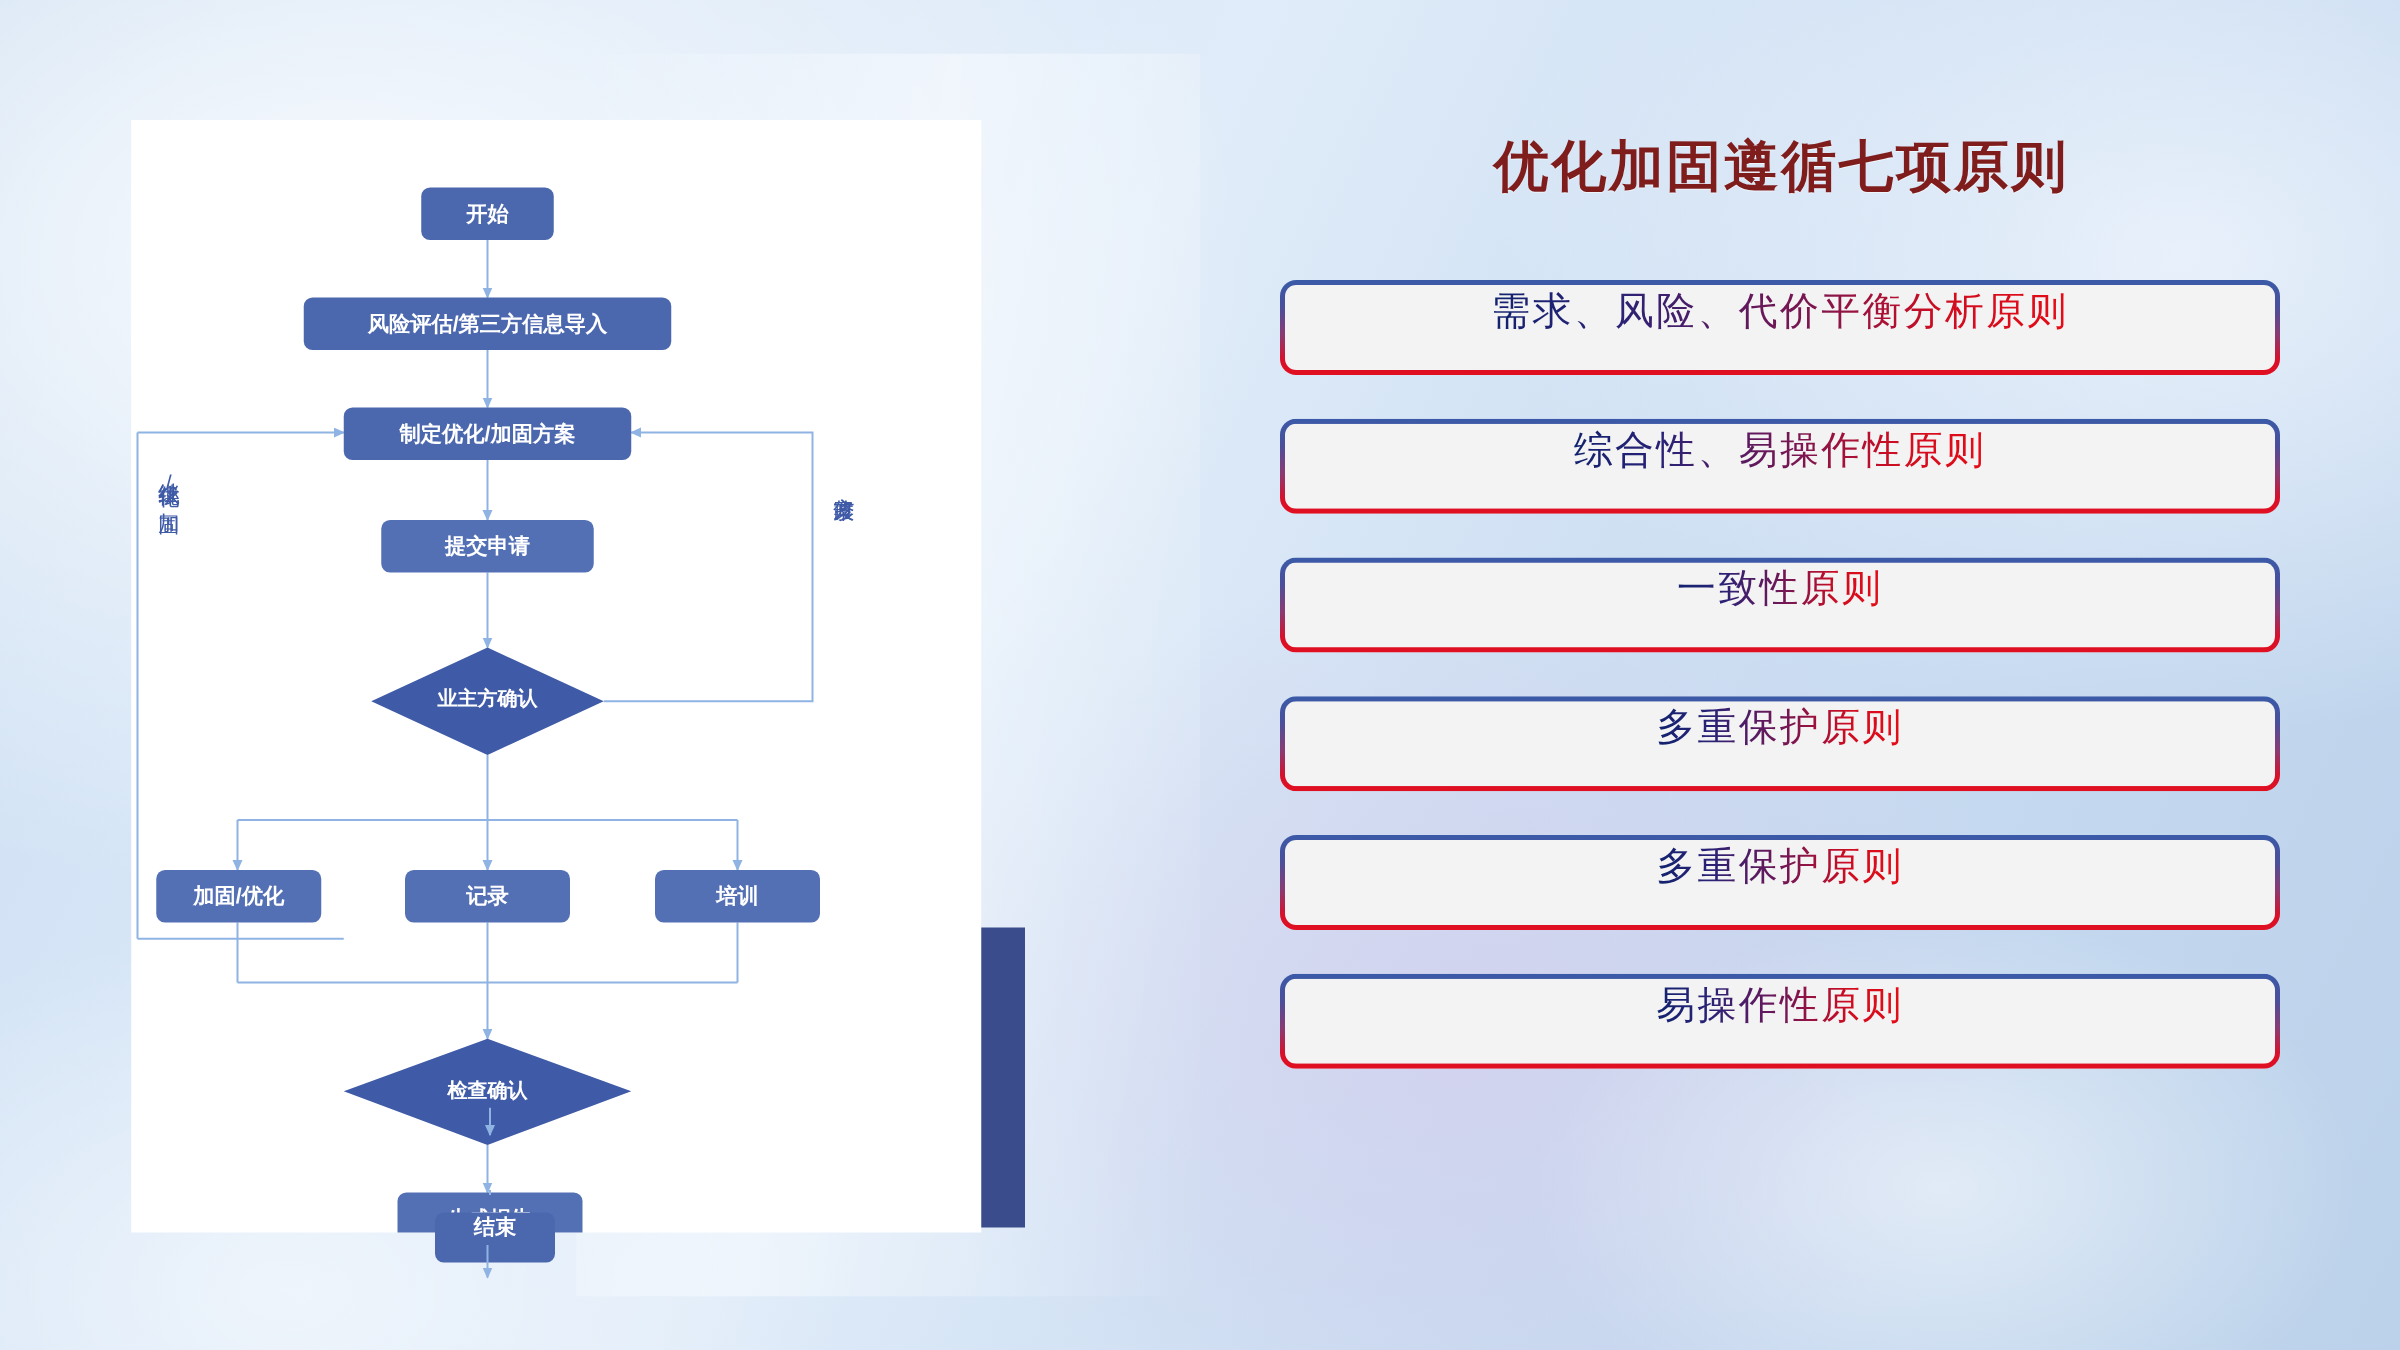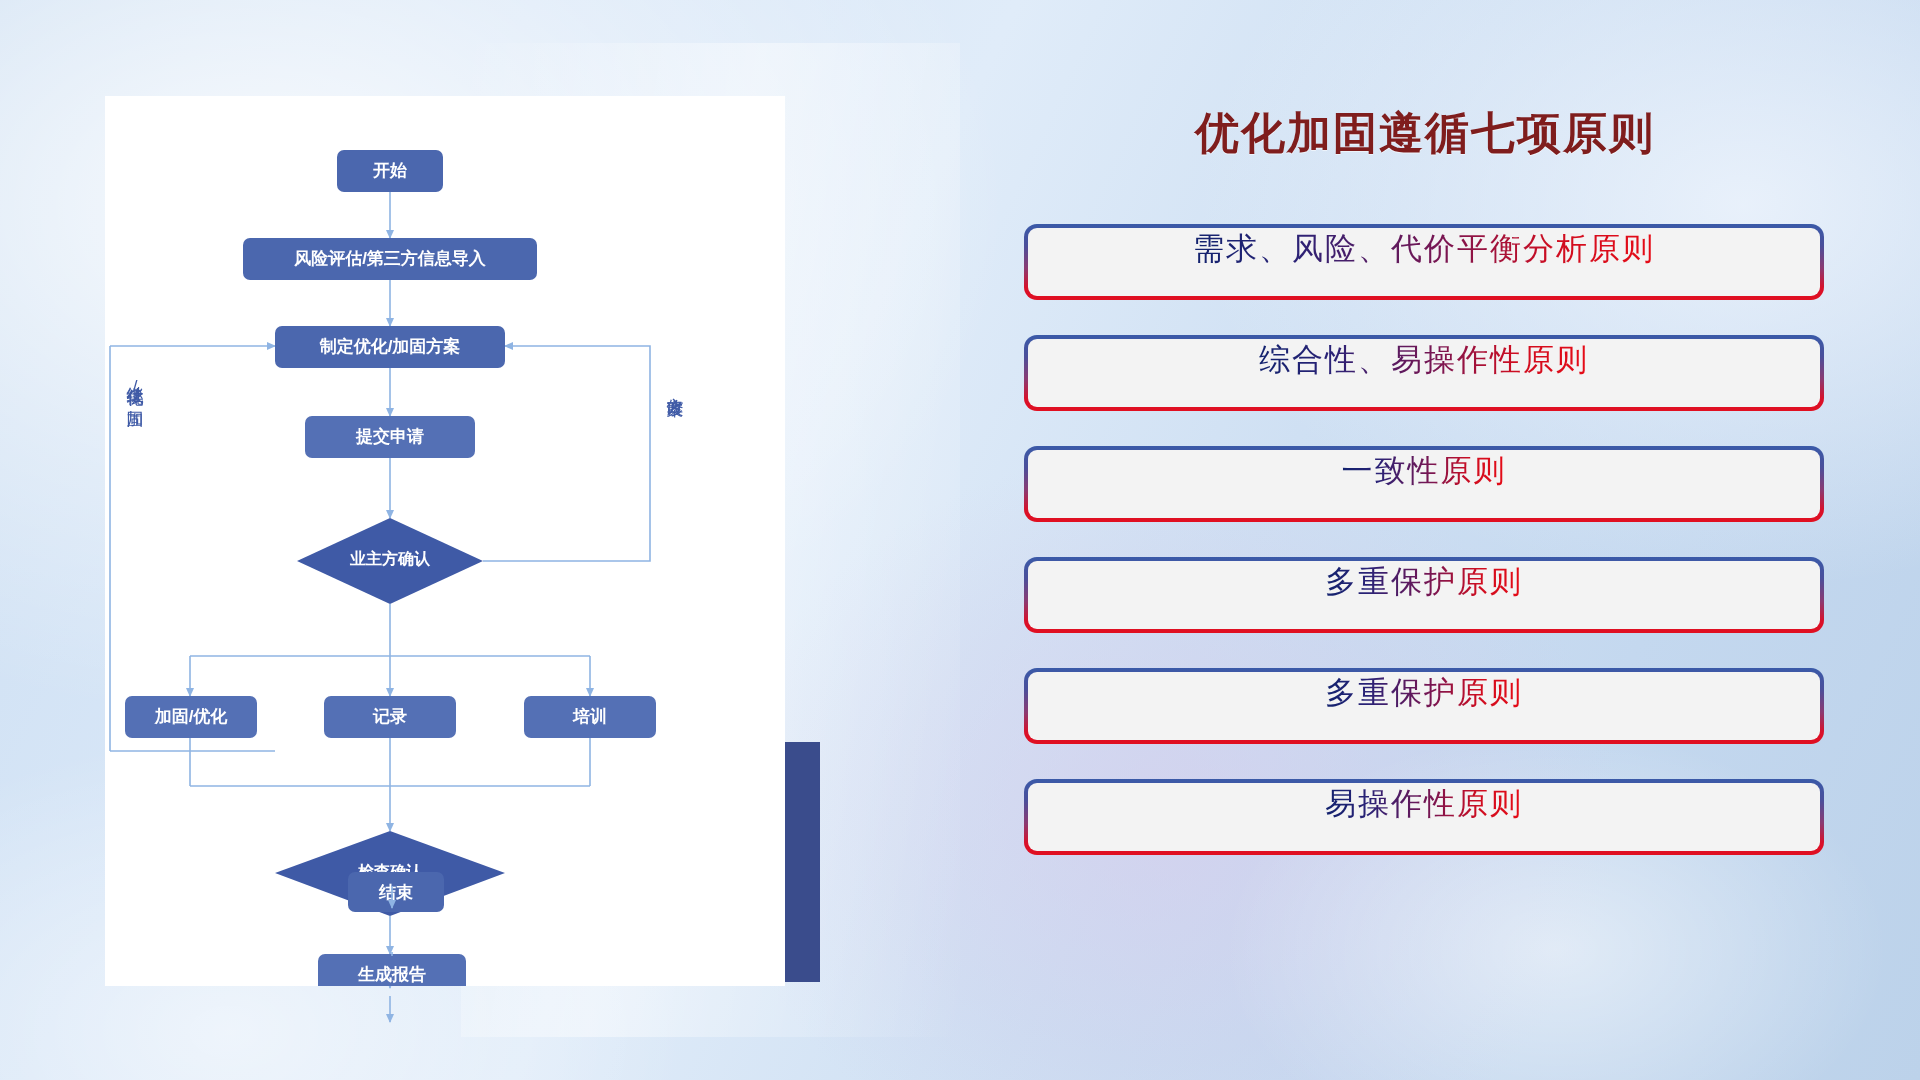--- a/index.html
+++ b/index.html
@@ -222,21 +222,21 @@
         </defs>
         <line x1="287" y1="856" x2="287" y2="860" stroke="#8fb4e3" stroke-width="1.6"></line>
       </svg>
     </div>
 
   <svg style="position:absolute; left:105px; top:986px; width:680px; height:60px;" viewBox="0 0 680 60">
     <g stroke="#8fb4e3" stroke-width="1.6" fill="none">
       <line x1="285" y1="-28" x2="285" y2="2" marker-end="url(#arw)"></line>
     </g>
   </svg>
-<div style="position: absolute; left: 348px; top: 872px; width: 96px; height: 40px; border-radius: 7px; background: rgb(75, 103, 174); display: flex; align-items: center; justify-content: center; color: rgb(255, 255, 255); font-size: 17px; font-weight: 700; z-index: 7;">
+<div style="position: absolute; left: 348px; top: 970px; width: 96px; height: 40px; border-radius: 7px; background: rgb(75, 103, 174); display: flex; justify-content: center; color: rgb(255, 255, 255); font-size: 17px; font-weight: 700; z-index: 7;">
       <span>结束</span>
     </div>
     <div style="position: absolute; left: 391px; top: 1000px; width: 0px; height: 0px;"></div>
     <svg viewBox="0 0 40 32" style="position: absolute; left: 372px; top: 886px; width: 40px; height: 32px; z-index: 7;">
       <defs>
         <marker id="arw3" markerWidth="10" markerHeight="10" refX="8" refY="4" orient="auto" markerUnits="userSpaceOnUse">
           <path d="M0,0 L9,4 L0,8 z" fill="#8fb4e3"></path>
         </marker>
       </defs>
       <line x1="20" y1="0" x2="20" y2="22" stroke="#8fb4e3" stroke-width="1.6" marker-end="url(#arw3)"></line>

